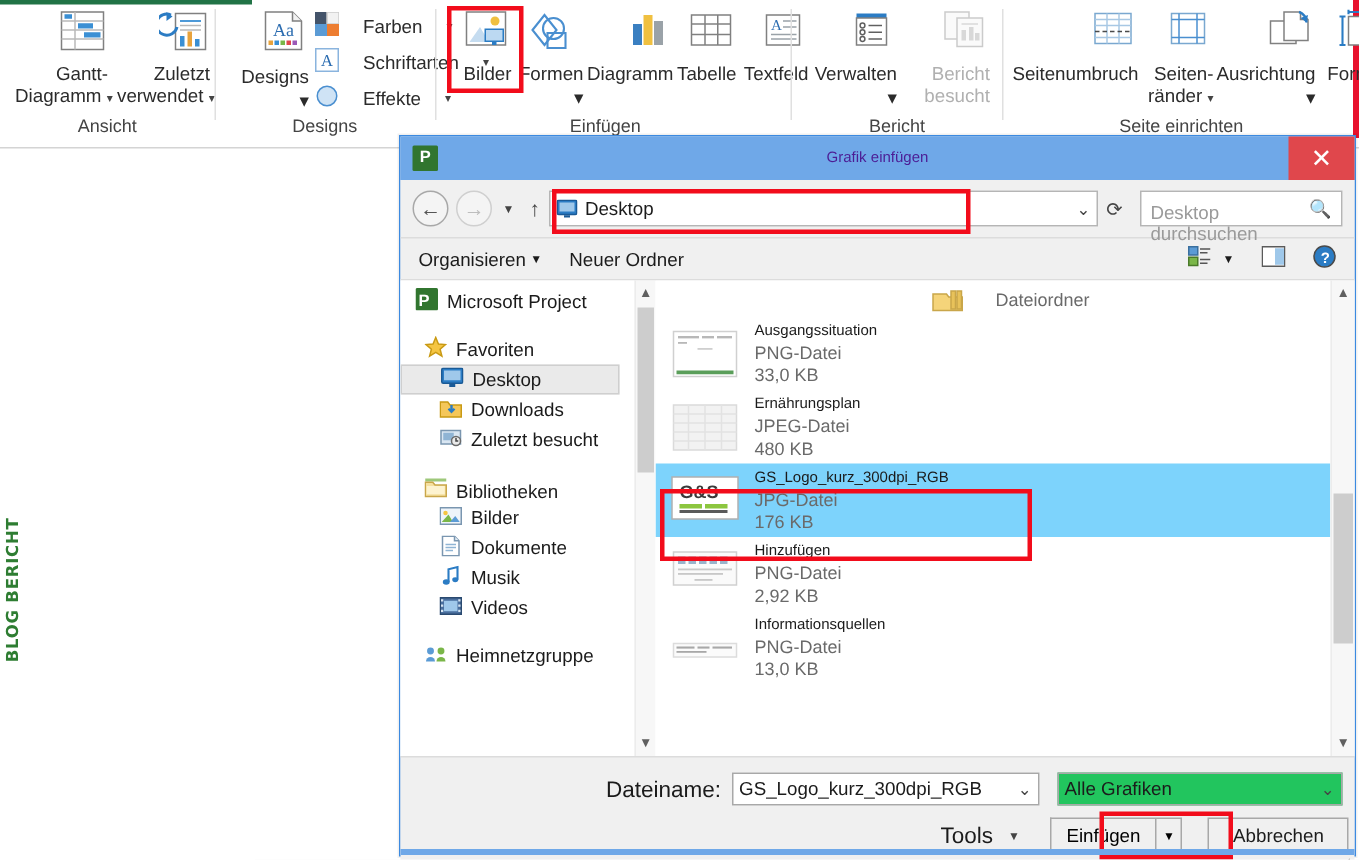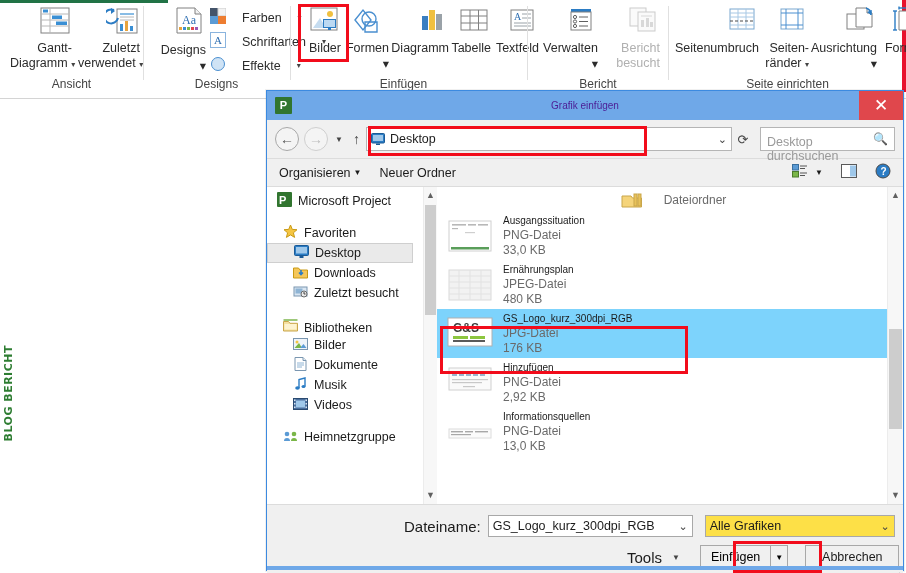--- a/index.html
+++ b/index.html
@@ -140,21 +140,21 @@
   .footer {
     position:relative; height: 78px; background:#f0f0f0; border-top:1px solid #dcdcdc;
   }
   .frow2 { position:absolute; display:flex; align-items:center; }
   .lbl-sm { font-size:15px; color:#1b1b1b; }
   .combo {
     height:22px; background:#fff; border:1px solid #a8a8a8;
     display:flex; align-items:center; padding:0 4px; font-size:12.5px; color:#1b1b1b;
     justify-content:space-between;
   }
-  .combo.gray { background:#fde047; }
+  .combo.gray { background:#22c55e; }
   .btn {
     height:24px; border:1px solid #a8a8a8; background:#f0f0f0;
     display:flex; align-items:center; justify-content:center; font-size:12.5px; color:#1b1b1b;
   }
   .splitbtn { display:flex; height:24px; }
   .splitbtn .main { border:1px solid #a8a8a8; border-right:none; background:#f0f0f0; display:flex;align-items:center;justify-content:center;font-size:12.5px;padding:0 10px;}
   .splitbtn .arrow { border:1px solid #a8a8a8; background:#f0f0f0; width:18px; display:flex;align-items:center;justify-content:center;font-size:8px;}
   .resizer { position:absolute; right:3px; bottom:2px; font-size:9px; color:#9a9a9a; }
   .dialog-bottom-edge { position:absolute; left:0; right:0; bottom:0; height:4px; background:#6fa8e8; }
 </style>

